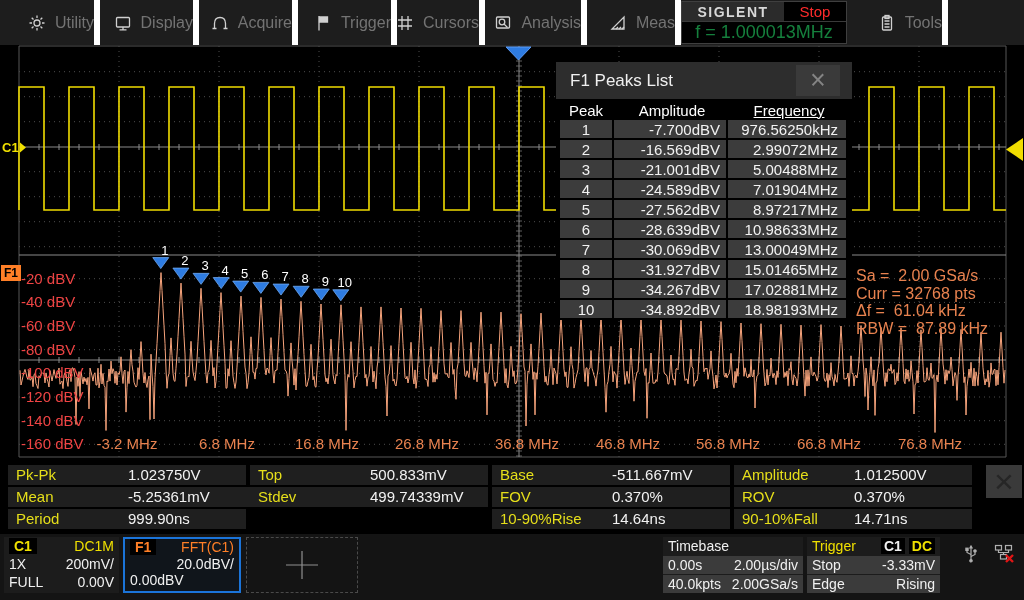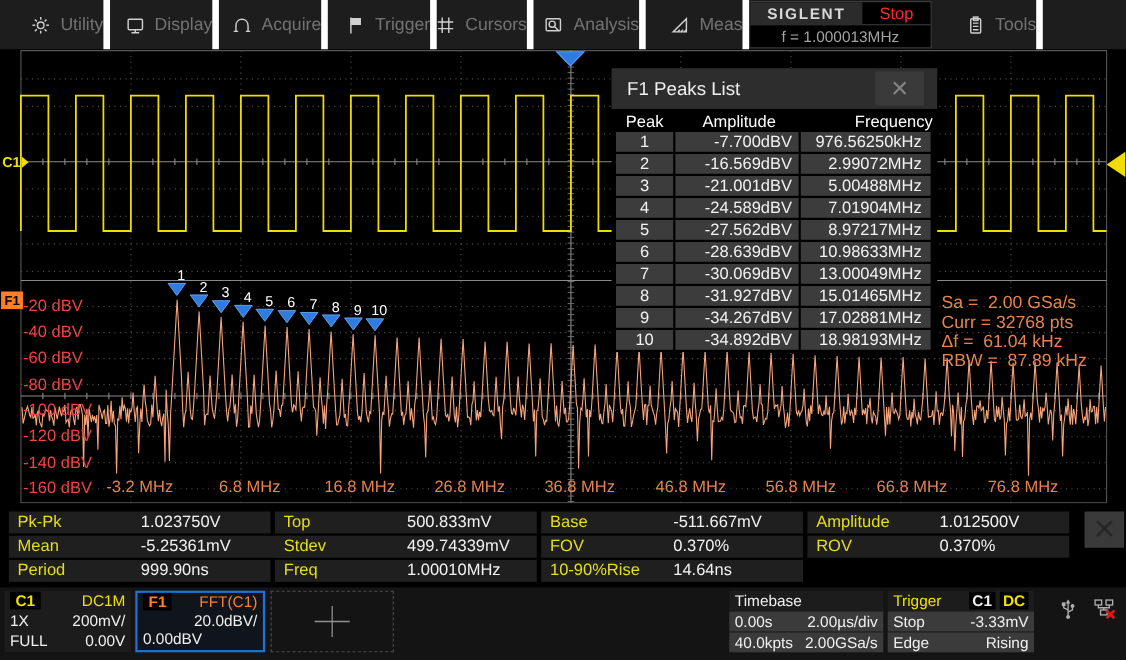--- a/index.html
+++ b/index.html
@@ -8,42 +8,42 @@
   
   .menubar{position:absolute;top:0;left:0;width:1024px;height:45px;background:#1d1d1d;display:flex;align-items:stretch;}
   .menu-item{display:flex;align-items:center;gap:9px;padding-left:13px;border-right:6px solid #ffffff;
              font-size:16px;color:#737373;box-sizing:border-box;cursor:pointer;justify-content:flex-end;}
   .menu-item svg{flex:none;}
   .logo-block{width:166px;margin:1px 0;border:1px solid #3f3f3f;display:flex;flex-direction:column;background:#000;box-sizing:border-box;}
   .logo-top{display:flex;height:20px;border-bottom:1px solid #3a3a3a;}
   .brand{flex:1;background:#2b2b2b;color:#d8d8d8;font-weight:bold;font-size:14px;letter-spacing:1.5px;
          display:flex;align-items:center;justify-content:center;}
   .runstate{width:62px;color:#ff2b2b;font-size:15px;display:flex;align-items:center;justify-content:center;}
-  .trigfreq{flex:1;color:#a3a3a3;font-size:14px;display:flex;align-items:center;justify-content:center;}
+  .trigfreq{flex:1;color:#15803d;font-size:18px;display:flex;align-items:center;justify-content:center;}
   
   .scope{position:absolute;top:45px;left:0;width:1024px;height:413px;background:#000;}
   svg.layer{position:absolute;top:0;left:0;}
   .db-label{position:absolute;left:21px;color:#ef4444;font-size:15px;transform:translateY(-52%);white-space:nowrap;}
   .freq-label{position:absolute;color:#e8824f;font-size:15px;transform:translate(-50%,-50%);white-space:nowrap;}
   .fft-info{position:absolute;left:856px;top:222px;color:#e8824f;font-size:16px;line-height:17.5px;white-space:pre;z-index:4;}
   .ch-marker{position:absolute;left:2px;top:102px;transform:translateY(-50%);color:#f0e000;font-size:13px;font-weight:bold;
              display:flex;align-items:center;z-index:3;}
   .ch-marker .tri{width:0;height:0;border-left:6px solid #f0e000;border-top:5px solid transparent;border-bottom:5px solid transparent;margin-left:1px;}
   .f1-badge{position:absolute;left:1px;top:220px;background:#ff7f27;color:#000;font-size:12px;font-weight:bold;
             padding:1px 3px;z-index:3;}
   
   .peaks-dialog{position:absolute;left:556px;top:17px;width:296px;background:#000;z-index:6;}
   .pd-header{height:37px;background:#2d2d2d;display:flex;align-items:center;position:relative;}
   .pd-title{margin-left:14px;font-size:17px;color:#f0f0f0;}
   .pd-close{position:absolute;right:12px;top:3px;width:44px;height:31px;background:#3a3a3a;color:#848484;
             font-size:27px;line-height:27px;display:flex;align-items:center;justify-content:center;cursor:pointer;}
   .pd-headrow{display:flex;height:20px;margin-top:1px;font-size:15px;color:#fff;align-items:center;}
   .pd-h1{width:56px;text-align:center;margin-left:2px;}
   .pd-h2{width:112px;text-align:center;margin-left:2px;}
-  .pd-h3{width:118px;text-align:right;margin-left:2px;}
+  .pd-h3{width:118px;text-align:center;margin-left:2px;text-decoration:underline;}
   .pd-row{display:flex;height:18px;margin-bottom:2px;font-size:15px;color:#f2f2f2;cursor:pointer;}
   .pd-c{background:#3c3c3c;display:flex;align-items:center;box-sizing:border-box;}
   .pd-c1{margin-left:4px;width:52px;justify-content:center;}
   .pd-c2{margin-left:2px;width:112px;justify-content:flex-end;padding-right:6px;}
   .pd-c3{margin-left:2px;width:118px;justify-content:flex-end;padding-right:8px;}
   
   .measure{position:absolute;top:458px;left:0;width:1024px;height:76px;background:#000;}
   .m-cell{position:absolute;width:238px;height:20px;background:#1f1f1f;font-size:15px;}
   .m-label{position:absolute;left:8px;top:1px;color:#e6df1a;}
   .m-value{position:absolute;left:120px;top:1px;color:#f2f2f2;}
@@ -310,27 +310,27 @@
         <div class="m-value">0.370%</div>
       </div>
       <div class="m-cell" style="left: 734px; top: 29px;">
         <div class="m-label">ROV</div>
         <div class="m-value">0.370%</div>
       </div>
       <div class="m-cell" style="left: 8px; top: 51px;">
         <div class="m-label">Period</div>
         <div class="m-value">999.90ns</div>
       </div>
-      <div class="m-cell" style="left: 250px; top: 51px;">
-        <div class="m-label">Freq</div>
-        <div class="m-value">1.00010MHz</div>
-      </div>
       <div class="m-cell" style="left: 492px; top: 51px;">
         <div class="m-label">10-90%Rise</div>
         <div class="m-value">14.64ns</div>
+      </div>
+      <div class="m-cell" style="left: 734px; top: 51px;">
+        <div class="m-label">90-10%Fall</div>
+        <div class="m-value">14.71ns</div>
       </div>
     </div>
 
   <div class="bottombar">
 
     <div class="bbox c1box">
       <div class="brow">
         <span class="chip yel">C1</span>
         <span class="yel">DC1M</span>
       </div>

